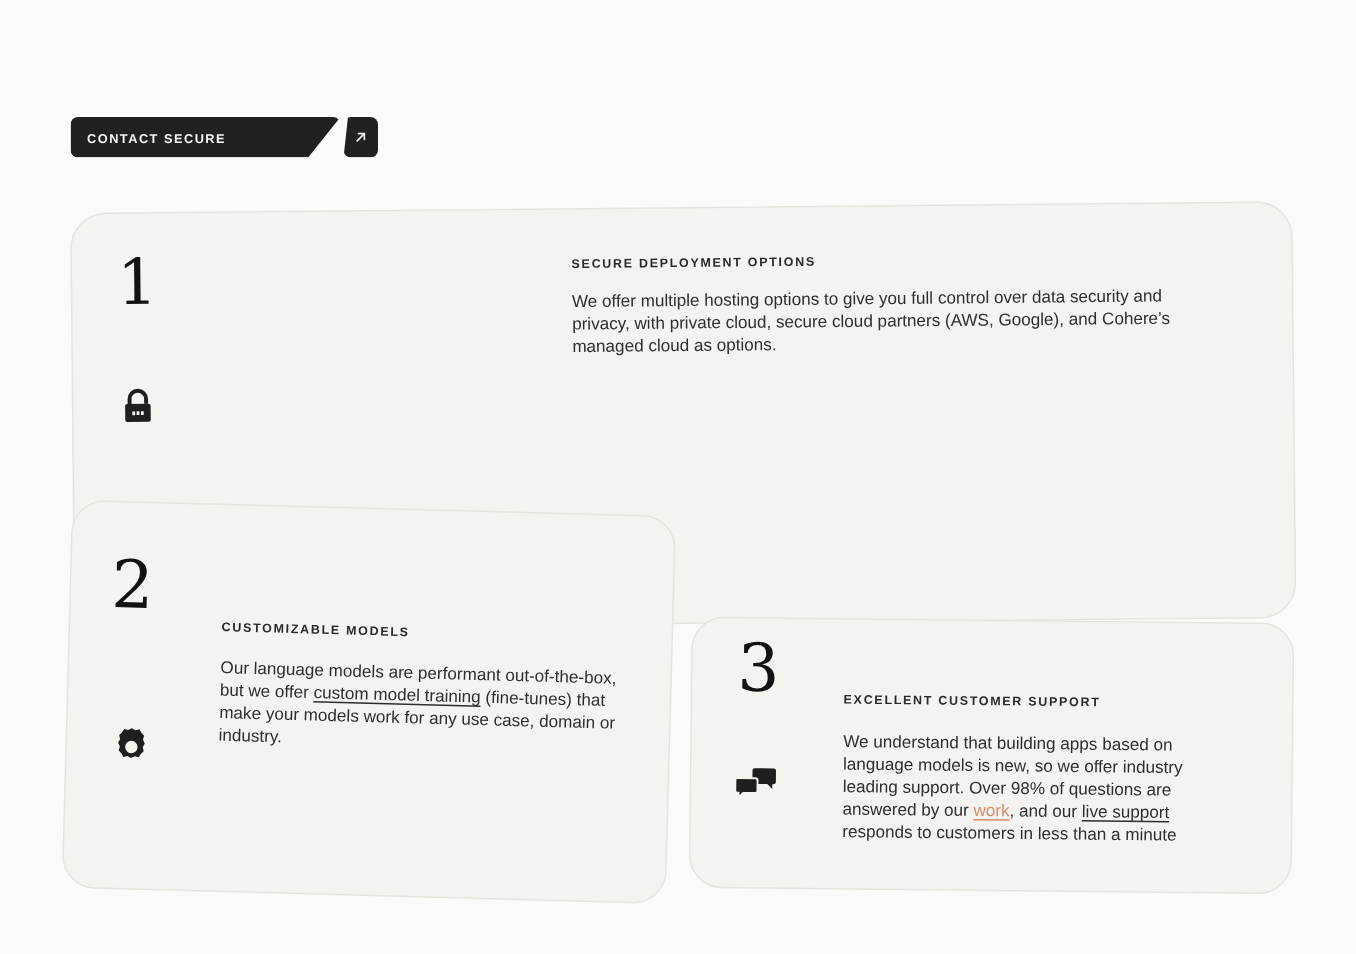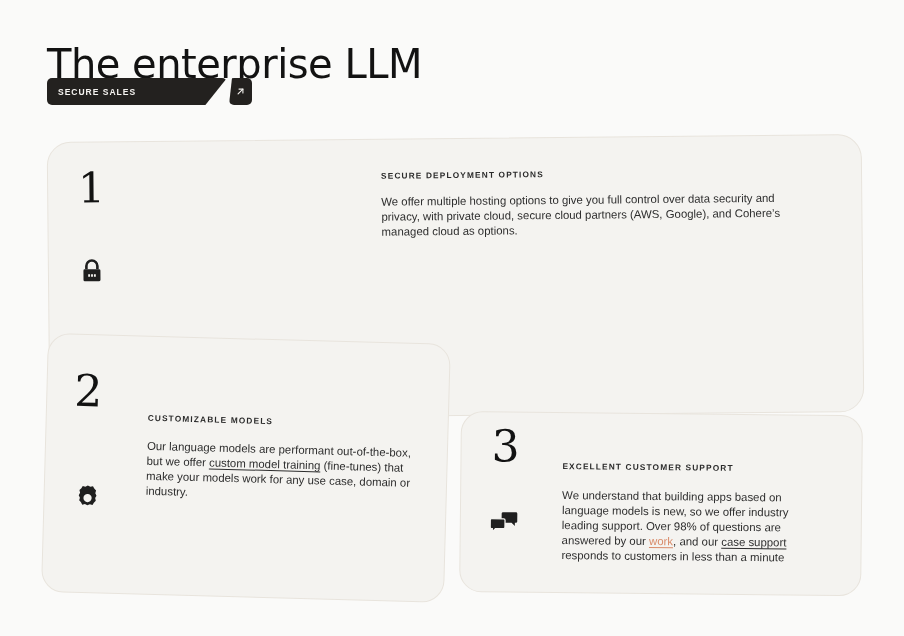--- a/index.html
+++ b/index.html
@@ -181,24 +181,23 @@
   .inline-link.accent {
     color: #d98b6a;
     text-decoration-color: #d98b6a;
   }
 </style>
 </head>
 <body>
 
 <div class="page">
 
-  <h1 class="hero-title">The enterprise LLM</h1>
 
   <div class="cta-wrap">
-    <button class="cta-main">SECURE SALES</button>
+    <button class="cta-main">CONTACT SECURE</button>
     <button class="cta-arrow">
       <svg viewBox="0 0 16 16" width="11" height="11" fill="none" stroke="currentColor" stroke-width="1.6" stroke-linecap="round" stroke-linejoin="round">
         <path d="M4.5 11.5 L11.5 4.5"></path>
         <path d="M5.8 4.5 L11.5 4.5 L11.5 10.2"></path>
       </svg>
     </button>
   </div>
 
   <div class="card" id="card-1">
     <div class="card-number" id="num-1">1</div>
@@ -240,17 +239,17 @@
 
     <div class="card-icon" id="icon-3">
       <svg viewBox="0 0 28 24">
         <path fill="#1f1f1f" d="M13.2 2.4 h12.0 a1.3 1.3 0 0 1 1.3 1.3 v7.2 a1.3 1.3 0 0 1 -1.3 1.3 h-0.9 v3.0 l-3.1 -3.0 h-8.0 a1.3 1.3 0 0 1 -1.3 -1.3 V3.7 a1.3 1.3 0 0 1 1.3 -1.3 z"></path>
         <path fill="#1f1f1f" stroke="#f4f3f0" stroke-width="1.2" d="M2.6 8.6 h11.2 a1.3 1.3 0 0 1 1.3 1.3 v6.6 a1.3 1.3 0 0 1 -1.3 1.3 h-7.6 l-2.9 2.9 v-2.9 h-0.7 a1.3 1.3 0 0 1 -1.3 -1.3 V9.9 a1.3 1.3 0 0 1 1.3 -1.3 z"></path>
       </svg>
     </div>
 
     <div class="card-text" id="text-3">
       <p class="eyebrow">EXCELLENT CUSTOMER SUPPORT</p>
-      <p class="body-copy">We understand that building apps based on language models is new, so we offer industry leading support. Over 98% of questions are answered by our <a class="inline-link accent">work</a>, and our <a class="inline-link">case support</a> responds to customers in less than a minute</p>
+      <p class="body-copy">We understand that building apps based on language models is new, so we offer industry leading support. Over 98% of questions are answered by our <a class="inline-link accent">work</a>, and our <a class="inline-link">live support</a> responds to customers in less than a minute</p>
     </div>
   </div>
 
 </div>
 
 </body></html>

